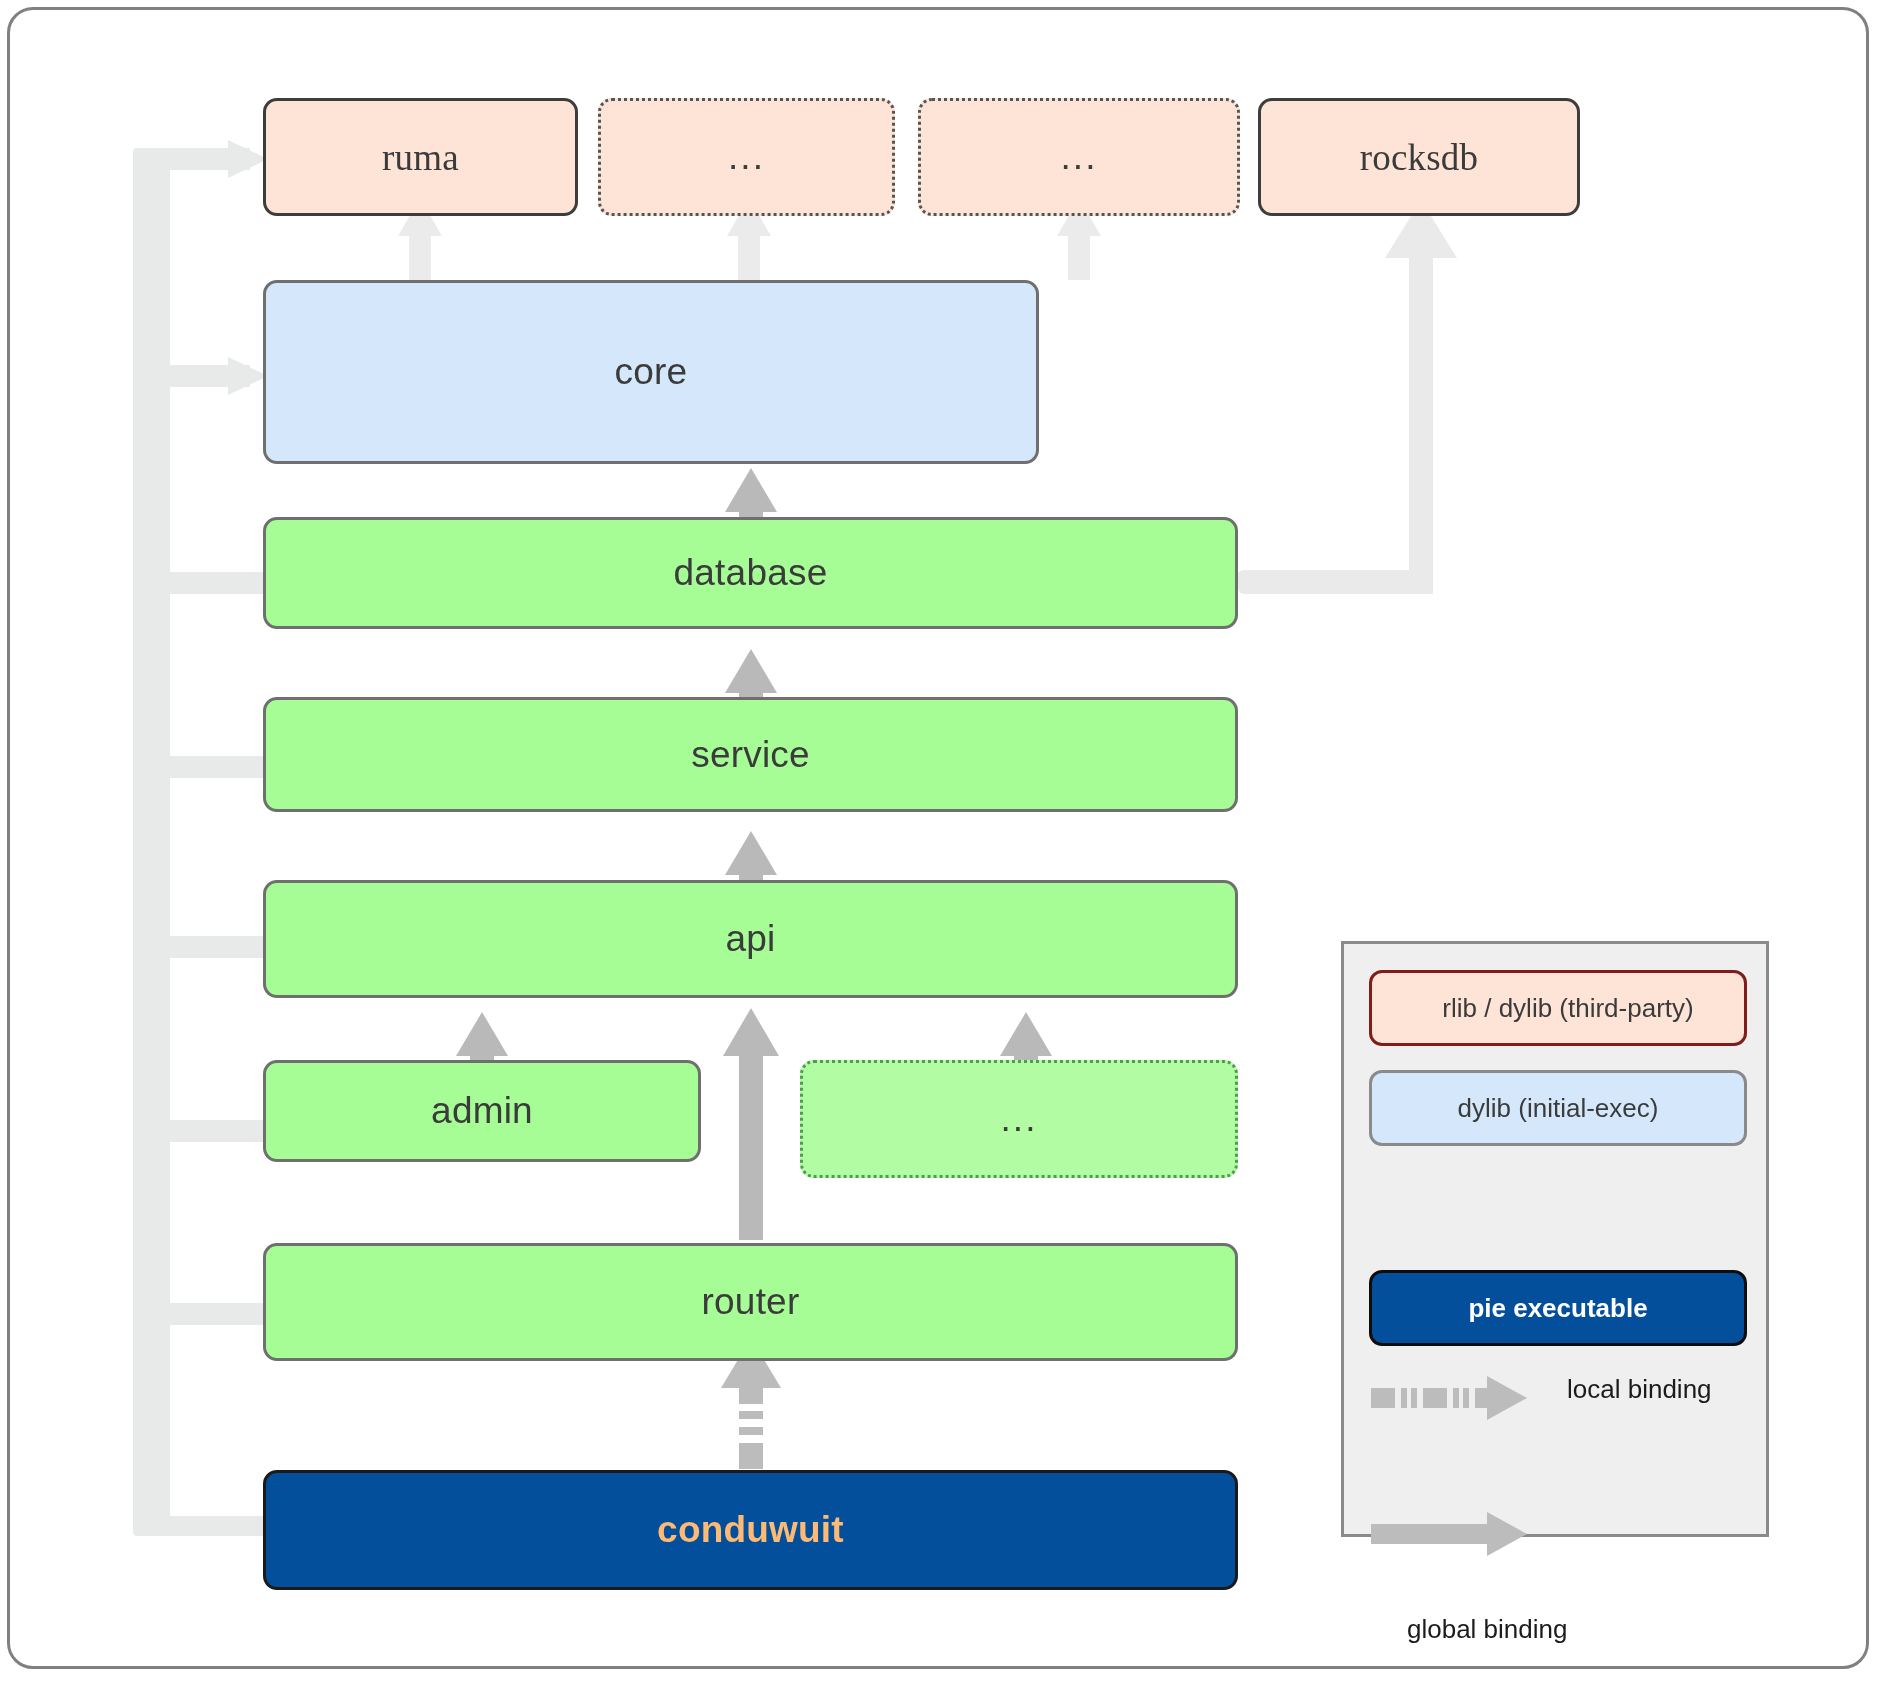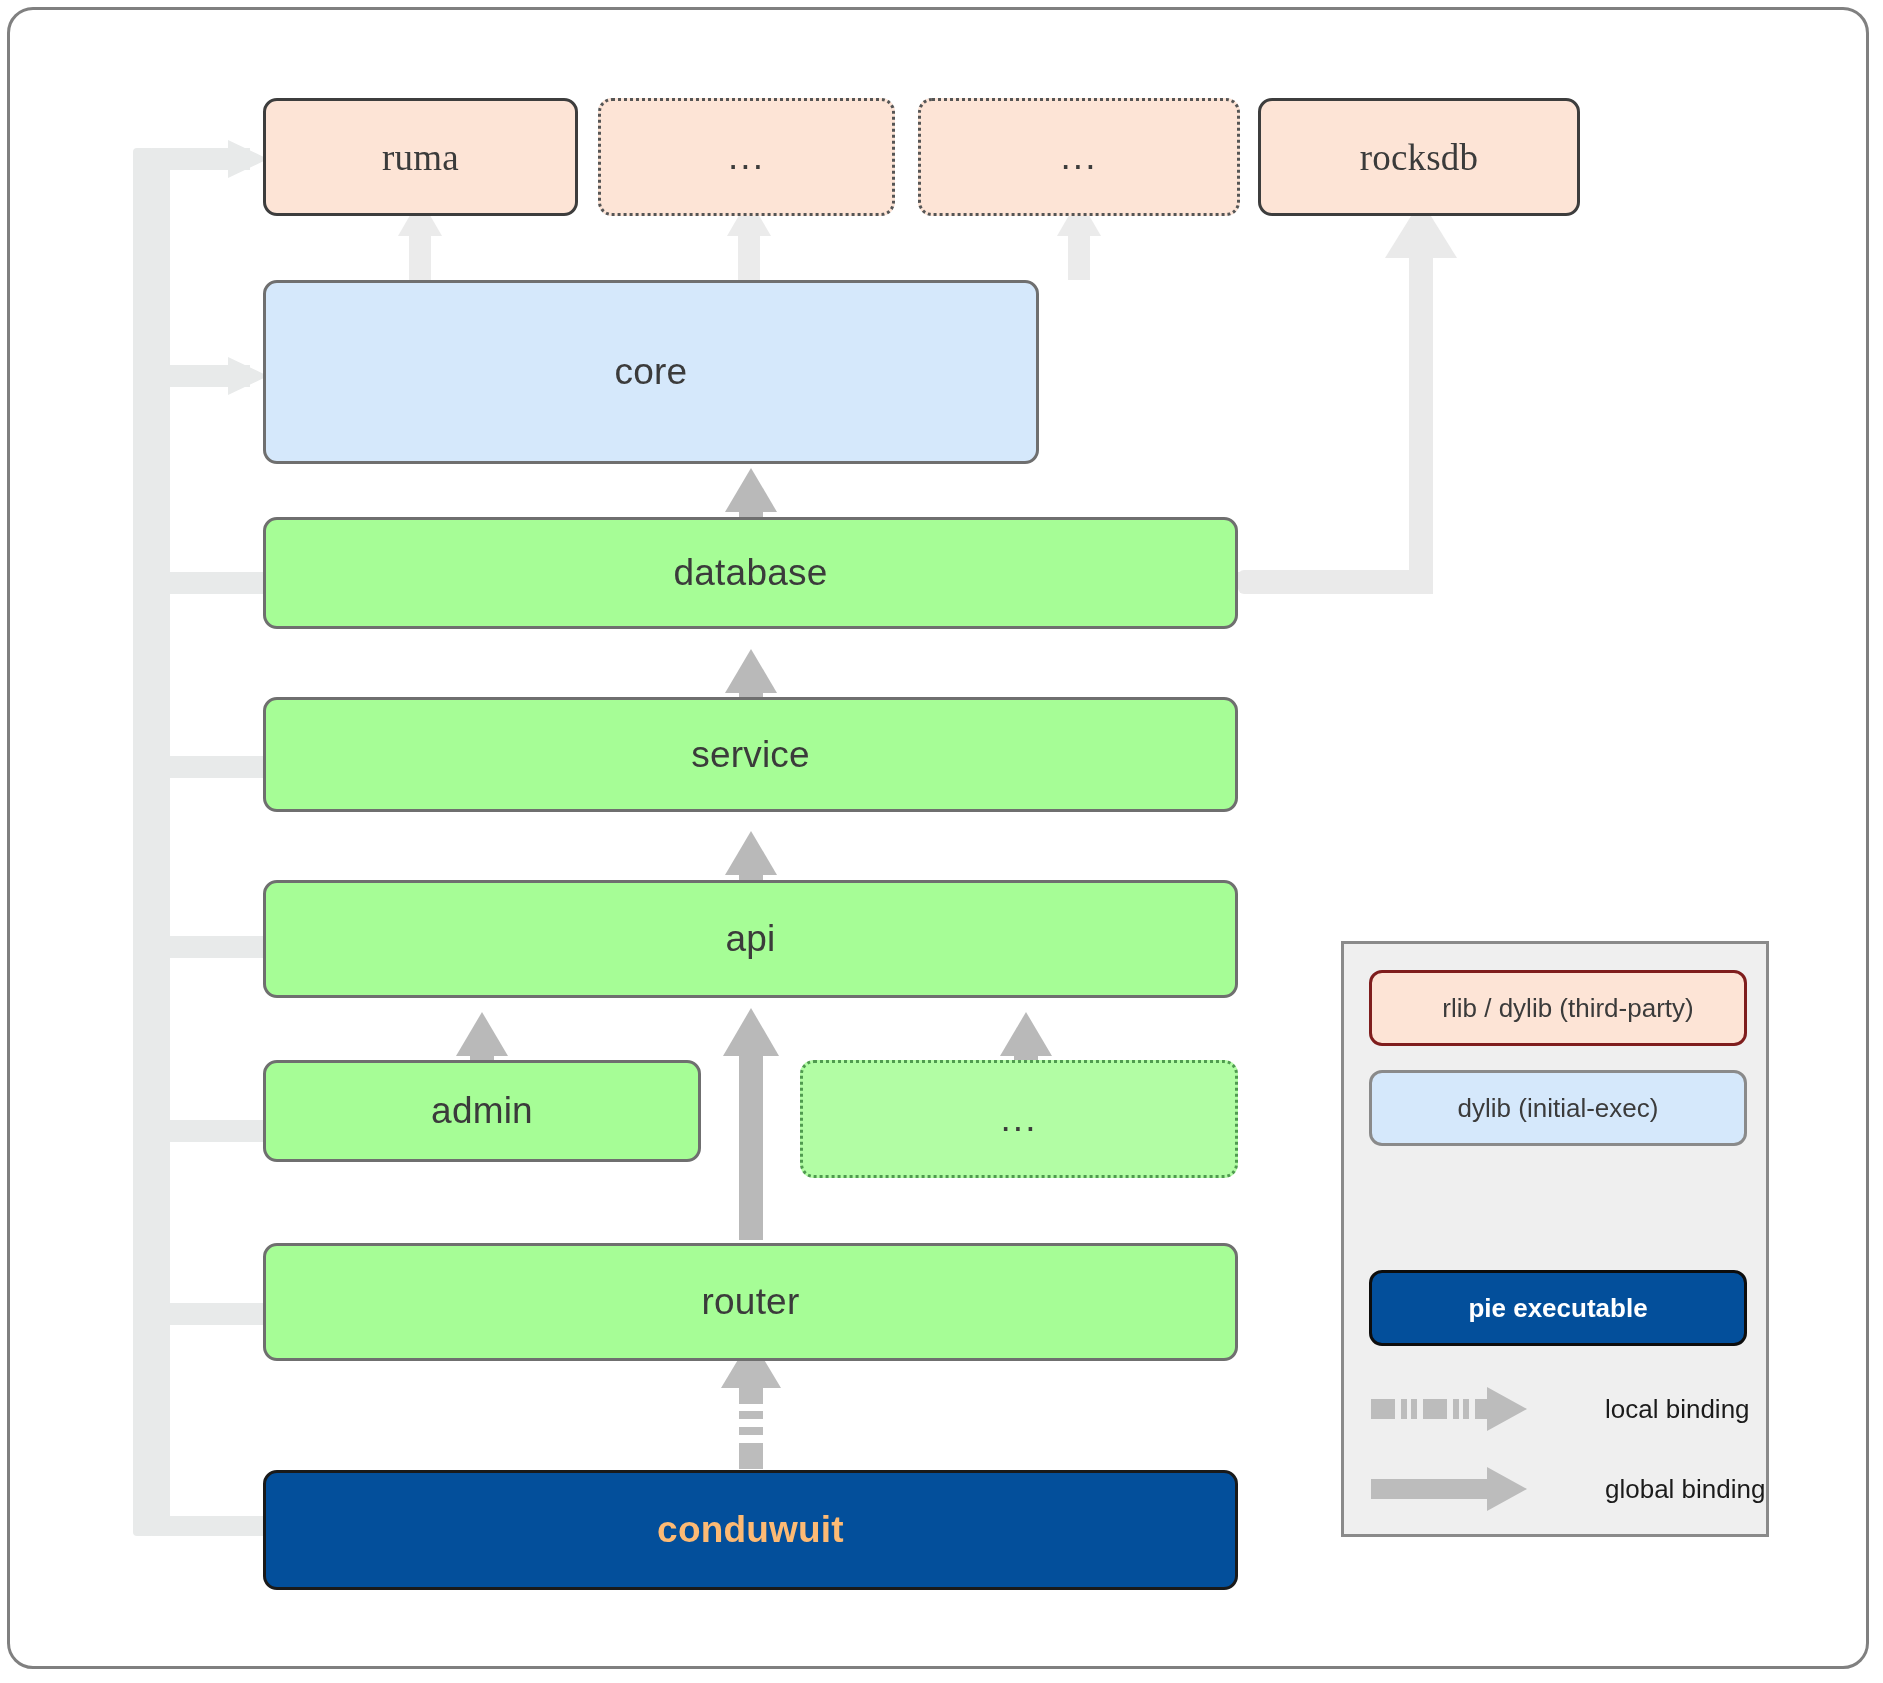--- a/index.html
+++ b/index.html
@@ -99,25 +99,23 @@
   .legend-chip.c2 { top: 126px; background: #d5e8fb; border: 3px solid #8a8a8a; }
   .legend-chip.c3 { top: 226px; background: #a6fd96; border: 3px solid #8a8a8a; }
   .legend-chip.c4 { top: 326px; background: #034f9b; border: 3px solid #0d0d0d; color: #ffffff; font-weight: bold; }
 
   .legend-row {
     position: absolute;
     left: 25px;
     width: 378px;
     height: 70px;
     display: flex;
-    align-items: center;
-    gap: 38px;
   }
   .legend-row.r1 { top: 430px; }
-  .legend-row.r2 { top: 510px; }
+  .legend-row.r2 { top: 510px; flex-direction: column; }
   .legend-row .swatch { width: 160px; height: 48px; flex: 0 0 160px; }
   .legend-row .rowlabel {
     font-size: 26px;
     color: #1b1b1b;
     margin-left: 38px;
     white-space: nowrap;
   }
 </style>
 </head>
 <body>

